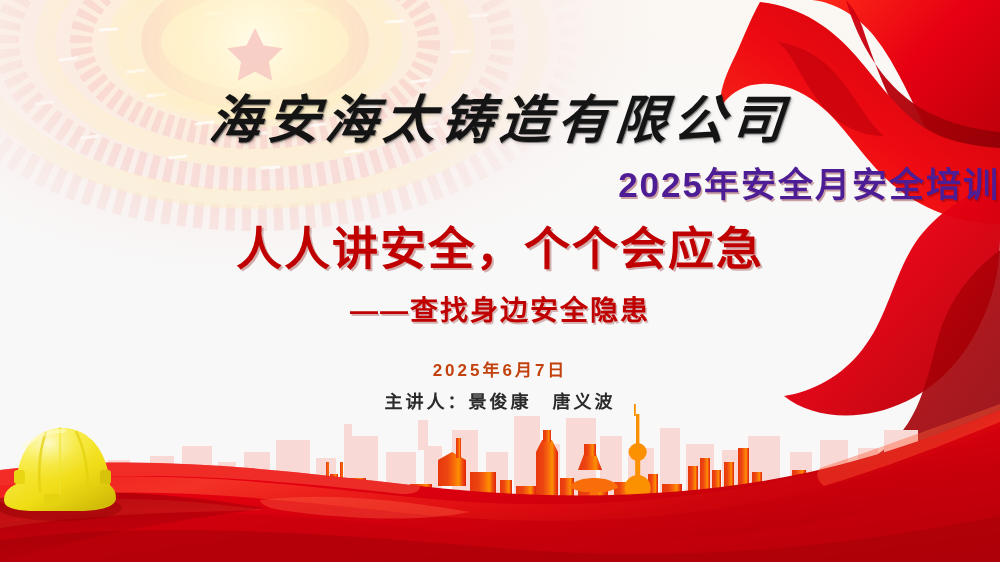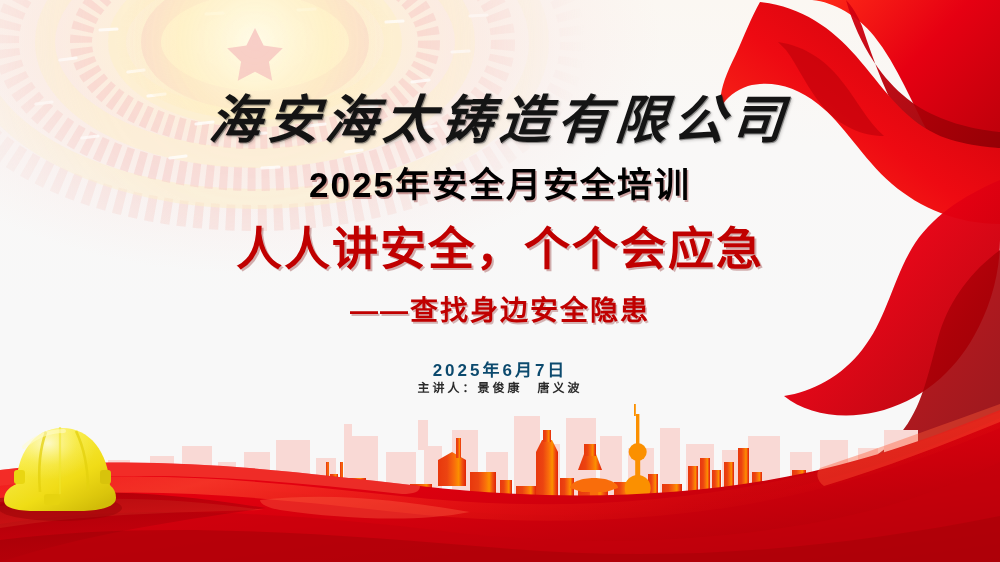--- a/index.html
+++ b/index.html
@@ -56,22 +56,23 @@
     letter-spacing: 6px;
     color: #141414;
     text-shadow: 1px 1px 0 rgba(0,0,0,0.35), 2px 2px 3px rgba(0,0,0,0.18);
     transform: skewX(-5deg);
   }
   #subtitle-line {
     top: 156px;
     font-size: 35px;
     font-weight: 700;
     letter-spacing: 2px;
-    color: #000000;
+    color: #4c1d95;
     text-shadow: 1.5px 1.5px 0 rgba(120,0,0,0.35);
+    text-align: right;
   }
   #headline {
     top: 212px;
     font-size: 46px;
     font-weight: 700;
     letter-spacing: 2px;
     color: #c00000;
     text-shadow: 2px 2px 0 rgba(120,0,0,0.30);
   }
   #tagline {
@@ -81,25 +82,25 @@
     font-weight: 700;
     letter-spacing: 2px;
     color: #c00000;
     text-shadow: 1.5px 1.5px 0 rgba(120,0,0,0.28);
   }
   #date-line {
     top: 356px;
     font-size: 17px;
     font-weight: 700;
     letter-spacing: 3px;
-    color: #0c4a6e;
+    color: #c2410c;
   }
   #presenter-line {
-    top: 378px;
-    font-size: 12px;
+    top: 387px;
+    font-size: 18px;
     font-weight: 700;
     letter-spacing: 3px;
     color: #2b2b2b;
   }
 </style>
 </head>
 <body>
 
 <div id="slide">
 

